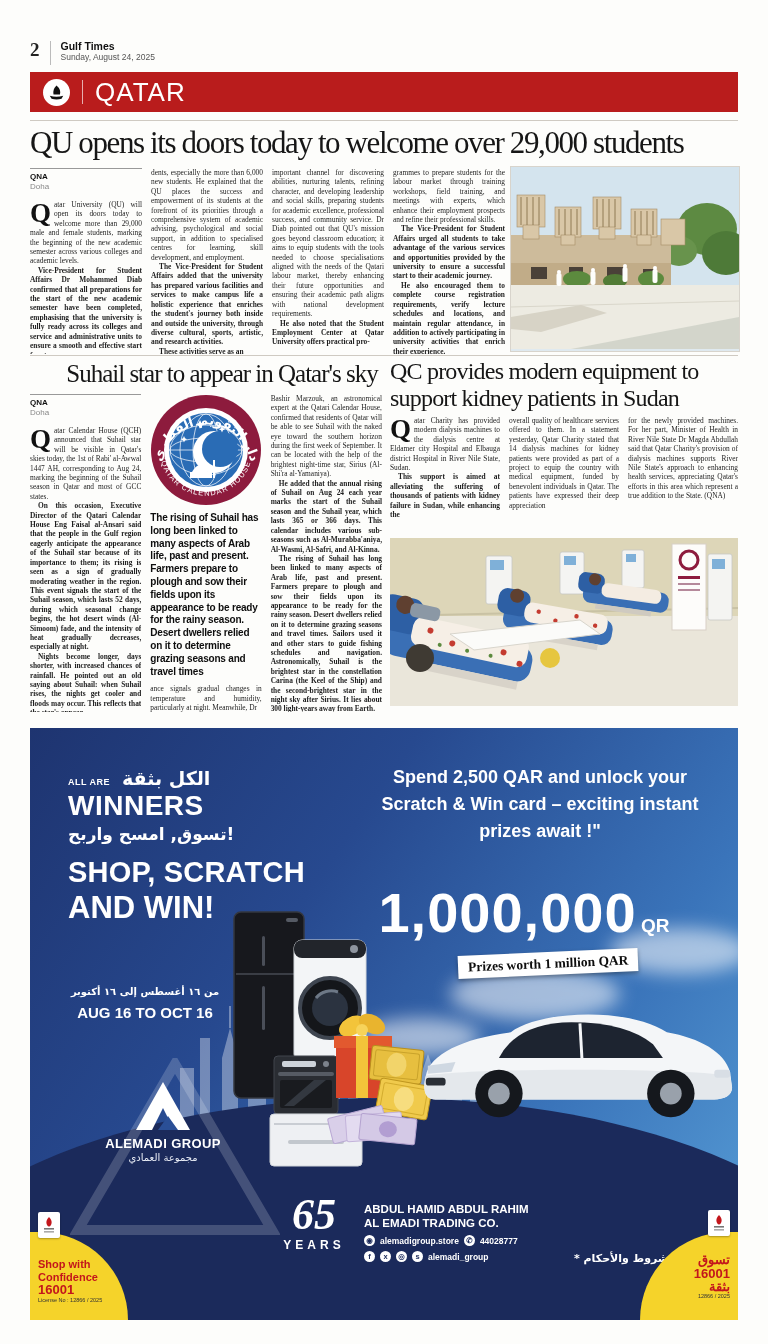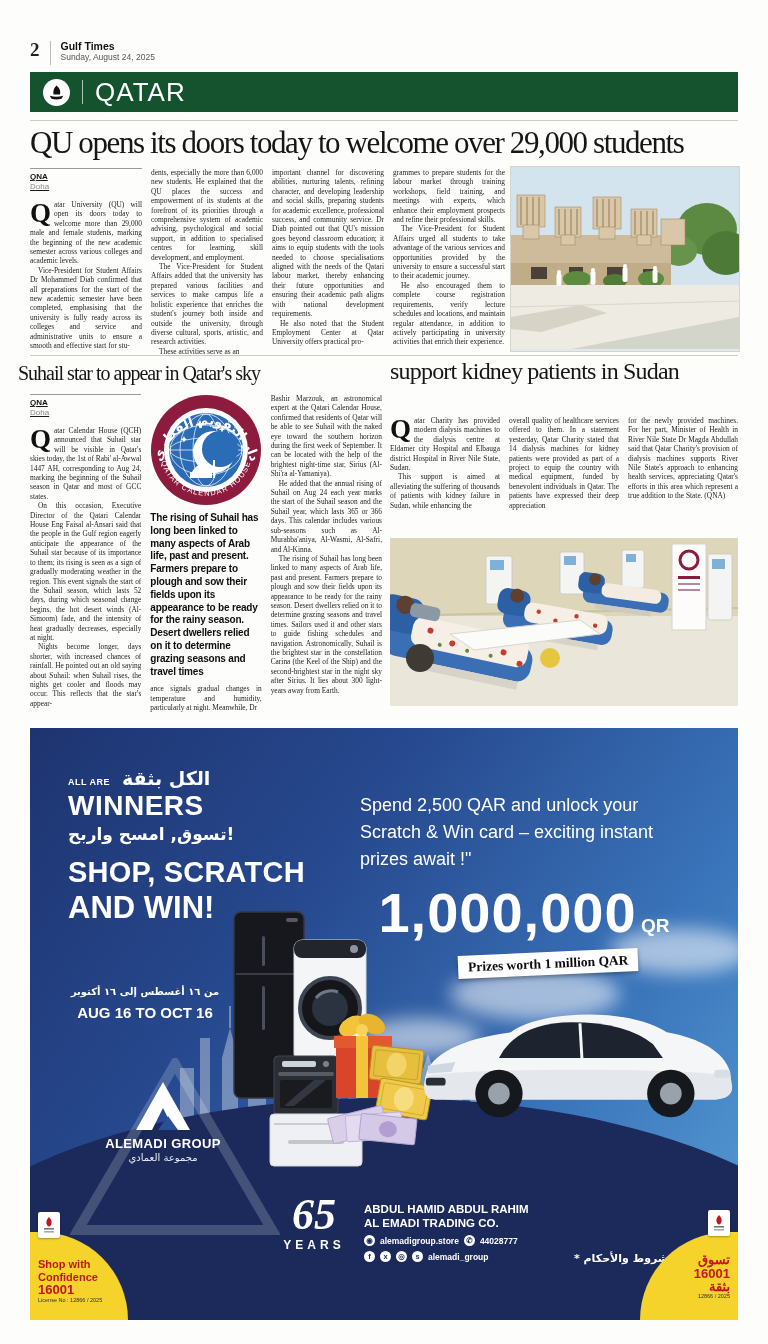--- a/index.html
+++ b/index.html
@@ -5,42 +5,42 @@
   html,body{margin:0;padding:0;background:#9a9a9a;}
   .page{position:relative;width:768px;height:1344px;background:#fdfdfb;margin:0 auto;overflow:hidden;
         font-family:"Liberation Serif",serif;color:#1c1c1c;}
   
   .masthead{position:absolute;left:30px;top:40px;display:flex;align-items:flex-start;gap:10px;}
   .pagenum{font:700 19px/19px "Liberation Serif",serif;color:#222;}
   .mast-div{width:1px;height:24px;background:#bbb;margin-top:1px;}
   .paper-name{font:700 10.5px/12px "Liberation Sans",sans-serif;color:#111;}
   .paper-date{font:8.5px/10px "Liberation Sans",sans-serif;color:#555;}
   
-  .banner{position:absolute;left:30px;top:72px;width:708px;height:40px;background:#14532d;display:flex;align-items:center;}
+  .banner{position:absolute;left:30px;top:72px;width:708px;height:40px;background:#b91c1c;display:flex;align-items:center;}
   .banner .logo-circle{width:27px;height:27px;border-radius:50%;background:#fff;margin-left:13px;display:flex;align-items:center;justify-content:center;}
   .banner .sep{width:1px;height:24px;background:rgba(255,255,255,.65);margin:0 12px 0 12px;}
   .banner .sec-title{font:300 26px/26px "Liberation Sans",sans-serif;color:#fff;letter-spacing:1px;}
   .hair{position:absolute;background:#cfcac2;height:1px;}
   
   .headline{font-family:"Liberation Serif",serif;color:#161616;font-weight:400;}
   .h1{position:absolute;left:30px;top:126px;width:712px;font-size:31px;line-height:34px;letter-spacing:-1.4px;}
-  .byline{border-top:1px solid #999;padding-top:3px;margin-bottom:8px;width:100%;text-decoration:underline;}
+  .byline{border-top:1px solid #999;padding-top:3px;margin-bottom:8px;width:100%;}
   .agency{font:700 8px/10px "Liberation Sans",sans-serif;color:#111;}
   .city{font:8px/10px "Liberation Sans",sans-serif;color:#888;}
   .bodytext{font:7.4px/9.4px "Liberation Serif",serif;text-align:justify;color:#1d1d1d;}
   .bodytext .para{margin:0;}
-  .bodytext .para + .para{text-indent:8px;}
+  .bodytext .para + .para{text-indent:8px;font-weight:bold;}
   .dropcap{float:left;font:700 27px/24px "Liberation Serif",serif;padding:1px 3px 0 0;color:#111;}
   .cols{display:flex;gap:9px;}
   .col{width:112px;overflow:hidden;}
   
   .qu-cols{position:absolute;left:30px;top:168px;width:475px;height:186px;}
   .qu-photo{position:absolute;left:510px;top:166px;width:228px;height:184px;border:1px solid #d8d4cc;background:#dfe9ef;}
   
-  .h2{position:absolute;left:18px;top:360px;width:352px;font-size:20px;line-height:27px;letter-spacing:-1px;}
+  .h2{position:absolute;left:46px;top:360px;width:352px;font-size:25px;line-height:27px;letter-spacing:-1px;text-align:center;}
   .suhail-cols{position:absolute;left:30px;top:394px;width:352px;height:318px;}
   .qch-logo{margin:0 auto 6px auto;display:block;}
   .pullquote{font:700 10px/12.8px "Liberation Sans",sans-serif;color:#0e0e0e;letter-spacing:-0.2px;margin:4px 0 6px 0;}
   .h3{position:absolute;left:390px;top:358px;width:350px;font-size:24px;line-height:27px;letter-spacing:-0.8px;}
   .qc-cols{position:absolute;left:390px;top:416px;width:348px;height:116px;}
   .qc-photo{position:absolute;left:390px;top:538px;width:348px;height:168px;background:#e6e0cf;}
   
   .ad{position:absolute;left:30px;top:728px;width:708px;height:592px;overflow:hidden;
       background:linear-gradient(125deg,#1e3470 0%,#27498f 35%,#3a74ba 70%,#59a0d8 100%);
       font-family:"Liberation Sans",sans-serif;color:#fff;}
@@ -48,21 +48,21 @@
   .cloud{position:absolute;background:#fff;border-radius:50%;filter:blur(9px);opacity:.55;}
   .skyline{position:absolute;left:140px;top:270px;width:370px;height:180px;opacity:.35;}
   .navy{position:absolute;left:-130px;top:370px;width:970px;height:430px;border-radius:50%;background:#1b2a5b;}
   .ad-allare{position:absolute;left:38px;top:40px;display:flex;align-items:flex-end;gap:12px;}
   .allare-en{font:700 9px/11px "Liberation Sans",sans-serif;letter-spacing:.5px;}
   .allare-ar{font:700 19px/20px "DejaVu Sans",sans-serif;}
   .ad-winners{position:absolute;left:38px;top:62px;font-weight:700;font-size:28px;letter-spacing:.5px;}
   .ad-tagline-ar{position:absolute;left:38px;top:96px;font-weight:700;font-size:17px;}
   .ad-shop1{position:absolute;left:38px;top:128px;font-weight:700;font-size:29px;letter-spacing:.2px;}
   .ad-shop2{position:absolute;left:38px;top:162px;font-weight:700;font-size:31px;}
-  .ad-offer{position:absolute;left:330px;top:36px;width:360px;font-weight:400;font-size:18px;line-height:27px;margin-top:28px;}
+  .ad-offer{position:absolute;left:330px;top:36px;width:360px;text-align:center;font-weight:700;font-size:18px;line-height:27px;}
   .ad-amount-row{position:absolute;left:290px;top:152px;width:408px;text-align:center;}
   .ad-amount{font-weight:700;font-size:56px;letter-spacing:1px;}
   .ad-amount-cur{font-weight:700;font-size:19px;}
   .ad-prizes{position:absolute;left:428px;top:224px;background:#fff;color:#0d0d0d;font:700 13.5px/15px "Liberation Serif",serif;
              padding:4px 10px;transform:rotate(-2.5deg);box-shadow:0 2px 4px rgba(0,0,0,.35);}
   .ad-dates-ar{position:absolute;left:40px;top:258px;width:150px;text-align:center;font-size:10px;font-weight:700;}
   .ad-dates-en{position:absolute;left:40px;top:276px;width:150px;text-align:center;font-weight:700;font-size:15px;}
   .tri-mark{position:absolute;left:40px;top:330px;width:210px;height:180px;opacity:.18;}
   .alemadi{position:absolute;left:58px;top:352px;width:150px;text-align:center;}
   .alemadi-name{font:700 13px/15px "Liberation Sans",sans-serif;letter-spacing:.4px;margin-top:4px;}
@@ -277,20 +277,21 @@
       </div>
     </div>
     <div class="col bodytext">
       <p class="para">Bashir Marzouk, an astronomical expert at the Qatari Calendar House, confirmed that residents of Qatar will be able to see Suhail with the naked eye toward the southern horizon during the first week of September. It can be located with the help of the brightest night-time star, Sirius (Al-Shi'ra al-Yamaniya).</p>
       <p class="para">He added that the annual rising of Suhail on Aug 24 each year marks the start of the Suhail season and the Suhail year, which lasts 365 or 366 days. This calendar includes various sub-seasons such as Al-Murabba'aniya, Al-Wasmi, Al-Safri, and Al-Kinna.</p>
       <p class="para">The rising of Suhail has long been linked to many aspects of Arab life, past and present. Farmers prepare to plough and sow their fields upon its appearance to be ready for the rainy season. Desert dwellers relied on it to determine grazing seasons and travel times. Sailors used it and other stars to guide fishing schedules and navigation. Astronomically, Suhail is the brightest star in the constellation Carina (the Keel of the Ship) and the second-brightest star in the night sky after Sirius. It lies about 300 light-years away from Earth.</p>
     </div>
   </div>
 
   <div class="headline h3">
+    <div>QC provides modern equipment to</div>
     <div>support kidney patients in Sudan</div>
   </div>
 
   <div class="qc-cols cols">
     <div class="col bodytext">
       <p class="para"><span class="dropcap">Q</span><span>atar Charity has provided modern dialysis machines to the dialysis centre at Eldamer city Hospital and Elbauga district Hospital in River Nile State, Sudan.</span></p>
       <p class="para">This support is aimed at alleviating the suffering of thousands of patients with kidney failure in Sudan, while enhancing the</p>
     </div>
     <div class="col bodytext">
       <p class="para">overall quality of healthcare services offered to them. In a statement yesterday, Qatar Charity stated that 14 dialysis machines for kidney patients were provided as part of a project to equip the country with medical equipment, funded by benevolent individuals in Qatar. The patients have expressed their deep appreciation</p>

